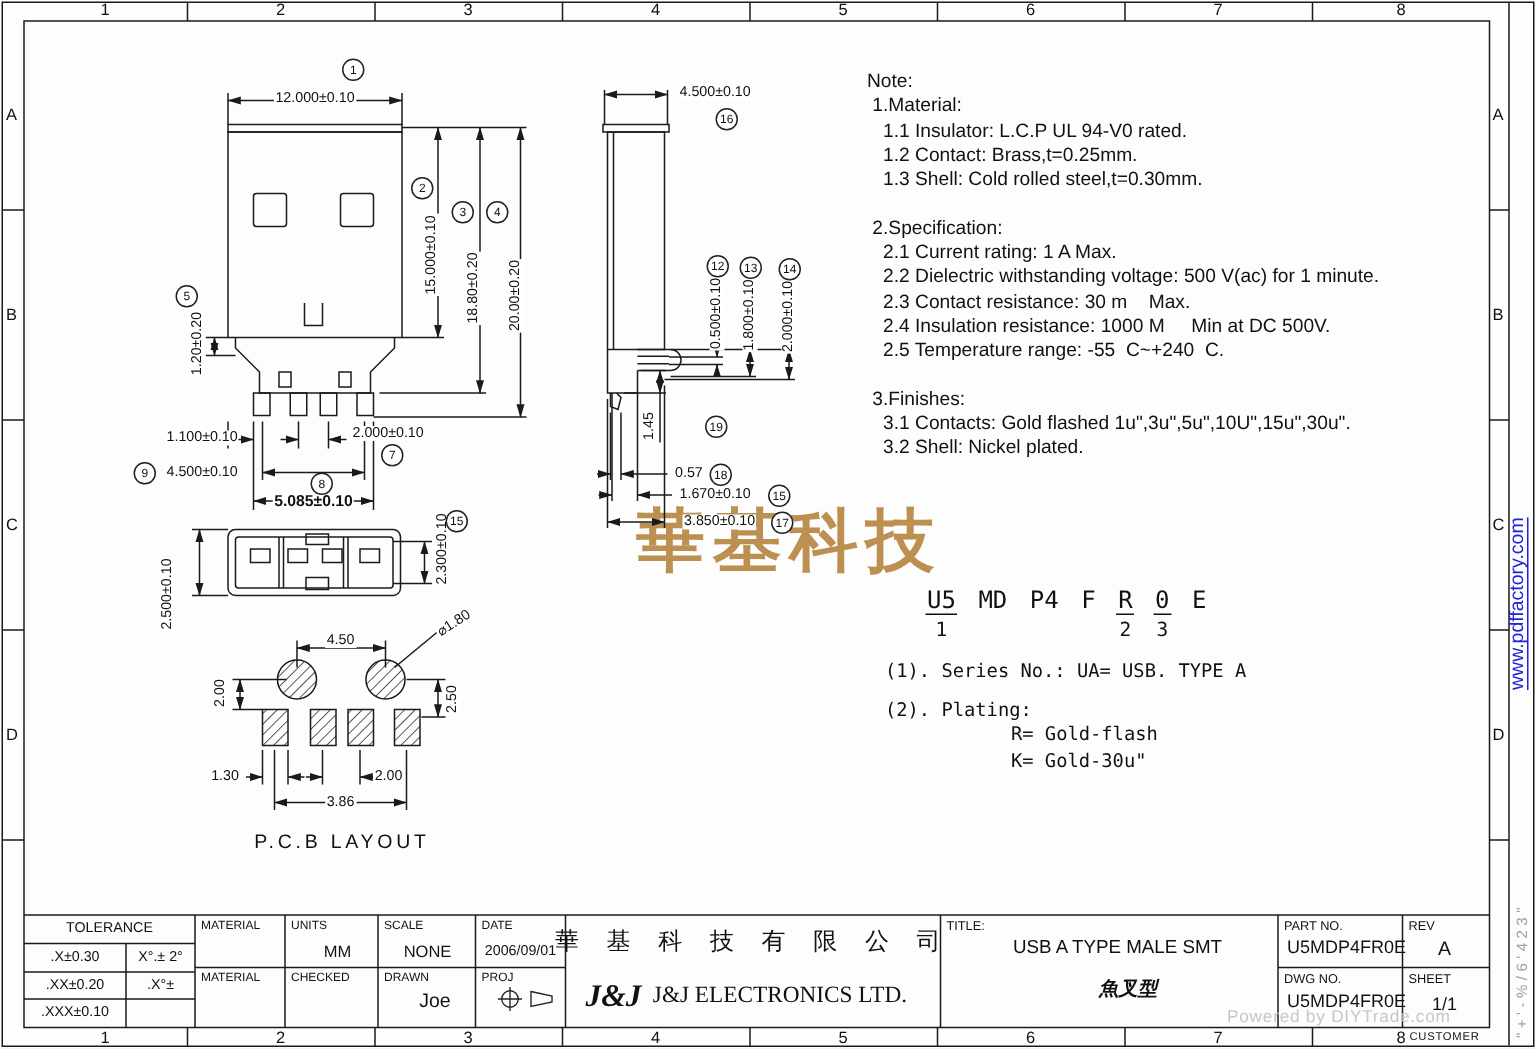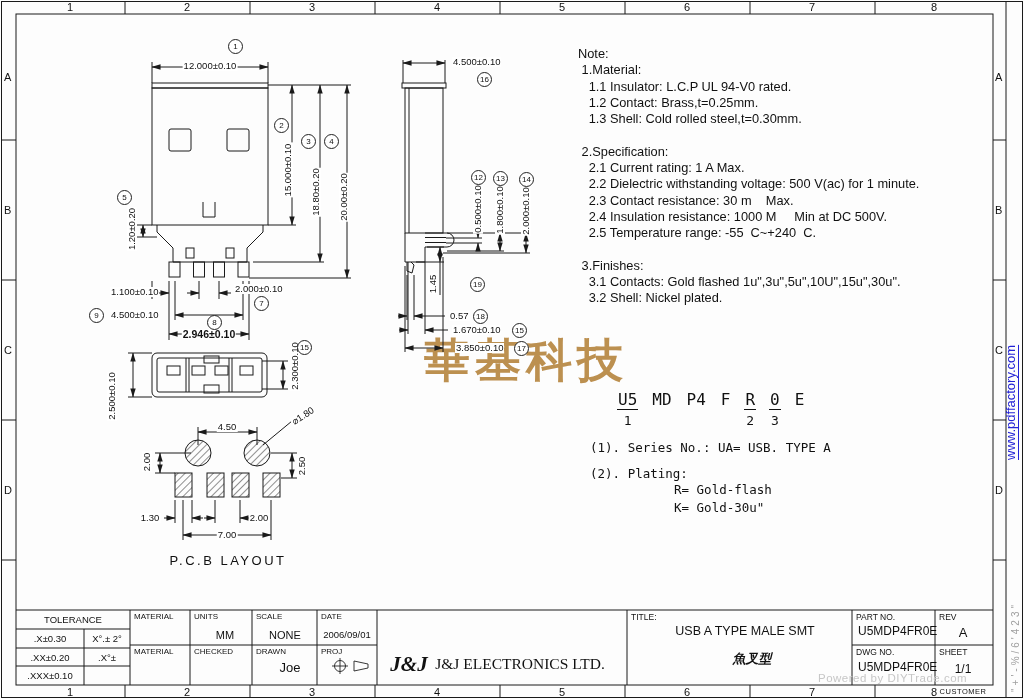--- a/index.html
+++ b/index.html
@@ -212,20 +212,21 @@
   <div class="tb c" style="left:225px;top:635px;font-size:11px">MM</div>
   <div class="tb" style="left:194px;top:647px;font-size:8px">CHECKED</div>
   <div class="tb" style="left:256px;top:612px;font-size:8px">SCALE</div>
   <div class="tb c" style="left:285px;top:635px;font-size:11px">NONE</div>
   <div class="tb" style="left:256px;top:647px;font-size:8px">DRAWN</div>
   <div class="tb c" style="left:290px;top:667px;font-size:13px">Joe</div>
   <div class="tb" style="left:321px;top:612px;font-size:8px">DATE</div>
   <div class="tb c" style="left:347px;top:634px;font-size:9.5px">2006/09/01</div>
   <div class="tb" style="left:321px;top:647px;font-size:8px">PROJ</div>
 
+  <div class="tb c" style="left:502px;top:628px;font-size:16px;letter-spacing:7px">華 基 科 技 有 限 公 司</div>
   <div class="tb c" style="left:409px;top:664px;font-size:21px;font-style:italic;font-weight:bold;font-family:'Liberation Serif',serif">J&amp;J</div>
   <div class="tb c" style="left:520px;top:664px;font-size:15.5px;font-family:'Liberation Serif',serif">J&amp;J ELECTRONICS LTD.</div>
 
   <div class="tb" style="left:631px;top:612px;font-size:8.5px">TITLE:</div>
   <div class="tb c" style="left:745px;top:631px;font-size:12.5px">USB A TYPE MALE SMT</div>
   <div class="tb c" style="left:752px;top:659px;font-size:13px;font-weight:bold;font-style:italic">魚叉型</div>
 
   <div class="tb" style="left:856px;top:612px;font-size:8.5px">PART NO.</div>
   <div class="tb" style="left:858px;top:624px;font-size:12px">U5MDP4FR0E</div>
   <div class="tb" style="left:939px;top:612px;font-size:8.5px">REV</div>
@@ -265,30 +266,30 @@
     <span class="zone" style="left: 995px; top: 350px; transform: translateY(-50%);">C</span>
     <span class="zone" style="left: 995px; top: 490px; transform: translateY(-50%);">D</span>
     <span class="lbl" style="left: 210px; top: 66px; transform: translate(-50%, -50%);">12.000±0.10</span>
     <span class="lbl" style="left: 288px; top: 170px; transform: translate(-50%, -50%) rotate(-90deg);">15.000±0.10</span>
     <span class="lbl" style="left: 316px; top: 192px; transform: translate(-50%, -50%) rotate(-90deg);">18.80±0.20</span>
     <span class="lbl" style="left: 344px; top: 197px; transform: translate(-50%, -50%) rotate(-90deg);">20.00±0.20</span>
     <span class="lbl" style="left: 132px; top: 229px; transform: translate(-50%, -50%) rotate(-90deg);">1.20±0.20</span>
     <span class="lbl" style="left: 110px; top: 292px; transform: translate(0px, -50%);">1.100±0.10</span>
     <span class="lbl" style="left: 234px; top: 289px; transform: translate(0px, -50%);">2.000±0.10</span>
     <span class="lbl" style="left: 110px; top: 315px; transform: translate(0px, -50%);">4.500±0.10</span>
-    <span class="lbl b" style="left: 209px; top: 334px; transform: translate(-50%, -50%);">2.946±0.10</span>
+    <span class="lbl b" style="left: 209px; top: 334px; transform: translate(-50%, -50%);">5.085±0.10</span>
     <span class="lbl" style="left: 112px; top: 396px; transform: translate(-50%, -50%) rotate(-90deg);">2.500±0.10</span>
     <span class="lbl" style="left: 295px; top: 366px; transform: translate(-50%, -50%) rotate(-90deg);">2.300±0.10</span>
     <span class="lbl" style="left: 227px; top: 427px; transform: translate(-50%, -50%);">4.50</span>
     <span class="lbl" style="left: 303px; top: 416px; transform: translate(-50%, -50%) rotate(-33deg);">⌀1.80</span>
     <span class="lbl" style="left: 147px; top: 462px; transform: translate(-50%, -50%) rotate(-90deg);">2.00</span>
     <span class="lbl" style="left: 302px; top: 466px; transform: translate(-50%, -50%) rotate(-90deg);">2.50</span>
     <span class="lbl" style="left: 150px; top: 518px; transform: translate(-50%, -50%);">1.30</span>
     <span class="lbl" style="left: 259px; top: 518px; transform: translate(-50%, -50%);">2.00</span>
-    <span class="lbl" style="left: 227px; top: 535px; transform: translate(-50%, -50%);">7.00</span>
+    <span class="lbl" style="left: 227px; top: 535px; transform: translate(-50%, -50%);">3.86</span>
     <span class="lbl" style="left: 452px; top: 62px; transform: translate(0px, -50%);">4.500±0.10</span>
     <span class="lbl" style="left: 478px; top: 209px; transform: translate(-50%, -50%) rotate(-90deg);">0.500±0.10</span>
     <span class="lbl" style="left: 500px; top: 210px; transform: translate(-50%, -50%) rotate(-90deg);">1.800±0.10</span>
     <span class="lbl" style="left: 526px; top: 211px; transform: translate(-50%, -50%) rotate(-90deg);">2.000±0.10</span>
     <span class="lbl" style="left: 433px; top: 284px; transform: translate(-50%, -50%) rotate(-90deg);">1.45</span>
     <span class="lbl" style="left: 449px; top: 316px; transform: translate(0px, -50%);">0.57</span>
     <span class="lbl" style="left: 452px; top: 330px; transform: translate(0px, -50%);">1.670±0.10</span>
     <span class="lbl" style="left: 455px; top: 348px; transform: translate(0px, -50%);">3.850±0.10</span>
     <span class="balloon" style="left: 228px; top: 39px;">1</span>
     <span class="balloon" style="left: 274px; top: 118px;">2</span>

